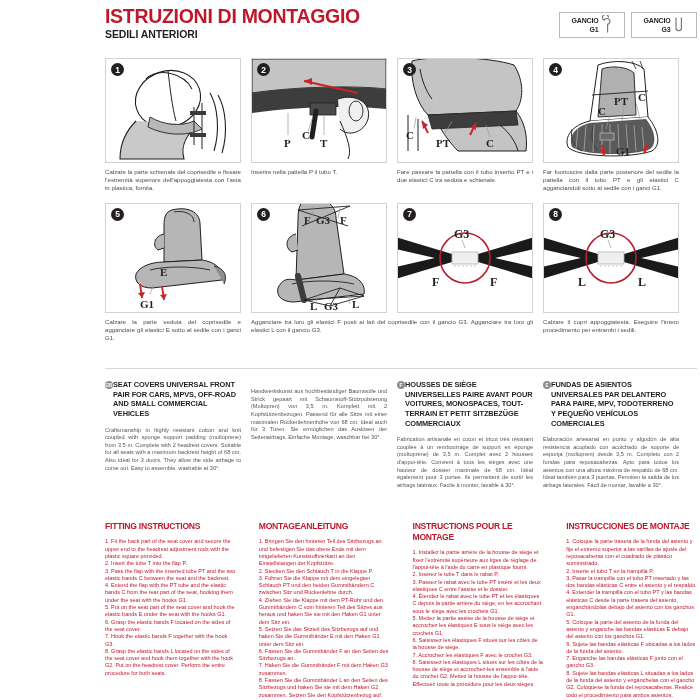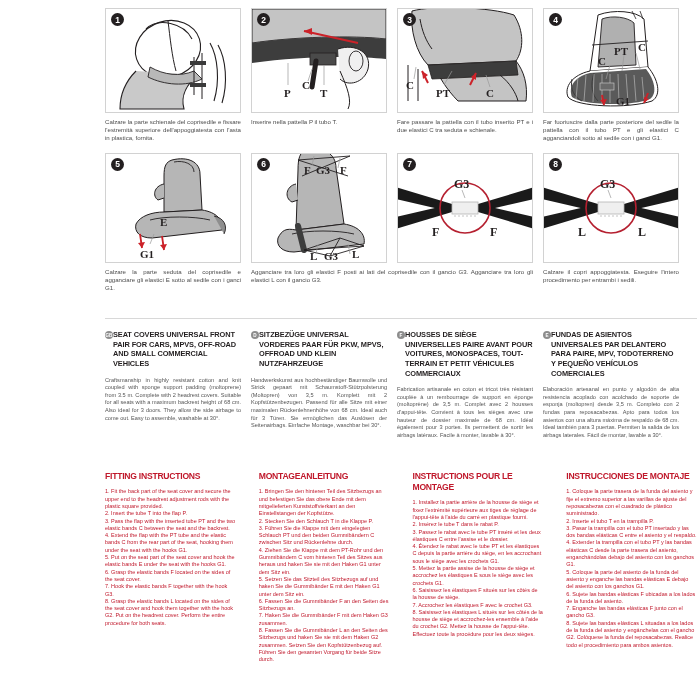--- a/index.html
+++ b/index.html
@@ -98,20 +98,45 @@
     font-size:5.5px;line-height:7.3px;color:#c0182b;
     text-align:left;margin-top:6px;
   }
   .ibody div{margin:0;}
 </style>
 </head>
 <body>
 
 <div class="page">
 
+  <div class="header">
+    <div class="title">ISTRUZIONI DI MONTAGGIO</div>
+    <div class="subtitle">SEDILI ANTERIORI</div>
+
+    <div class="badges">
+      <div class="badge">
+        <div class="badge-text">
+          <div>GANCIO</div>
+          <div>G1</div>
+        </div>
+        <svg width="11" height="20" viewBox="0 0 11 20">
+          <path d="M7.5 2.5 A3 3 0 1 0 3.2 5.2 A3 3 0 1 1 6.6 9.4 L6.6 17.5" fill="none" stroke="#6f6f6f" stroke-width="1.1"></path>
+        </svg>
+      </div>
+      <div class="badge">
+        <div class="badge-text">
+          <div>GANCIO</div>
+          <div>G3</div>
+        </div>
+        <svg width="11" height="20" viewBox="0 0 11 20">
+          <path d="M3 2.5 L3 13 A2.7 2.7 0 0 0 8.4 13 L8.4 2.5" fill="none" stroke="#6f6f6f" stroke-width="1.1"></path>
+        </svg>
+      </div>
+    </div>
+  </div>
 
   <div class="steps">
 
     <div class="srow">
 
       <div class="cell">
         <div class="imgbox">
           <div class="num">1</div>
           <svg class="art" width="134" height="103" viewBox="0 0 134 103">
             <ellipse cx="62" cy="40" rx="33" ry="28" transform="rotate(-18 62 40)" fill="#fff" stroke="#231f20" stroke-width="1.1"></ellipse>
@@ -321,31 +346,27 @@
 
     <div class="dcol">
       <div class="dhead">
         <div class="flag">GB</div>
         <div class="dtitle">SEAT COVERS UNIVERSAL FRONT PAIR FOR CARS, MPVS, OFF-ROAD AND SMALL COMMERCIAL VEHICLES</div>
       </div>
       <div class="dbody">Craftsmanship in highly resistant cotton and knit coupled with sponge support padding (moltoprene) from 3.5 m. Complete with 2 headrest covers. Suitable for all seats with a maximum backrest height of 68 cm. Also ideal for 3 doors. They allow the side airbage to come out. Easy to assemble, washable at 30°.</div>
     </div>
 
     <div class="dcol">
-      <div class="dhead">
-        <div class="flag">D</div>
-        <div class="dtitle">SITZBEZÜGE UNIVERSAL VORDERES PAAR FÜR PKW, MPVS, OFFROAD UND KLEIN NUTZFAHRZEUGE</div>
-      </div>
       <div class="dbody">Handwerkskunst aus hochbeständiger Baumwolle und Strick gepaart mit Schaumstoff-Stützpolsterung (Moltopren) von 3,5 m. Komplett mit 2 Kopfstützenbezugen. Passend für alle Sitze mit einer maximalen Rückenlehnenhöhe von 68 cm. Ideal auch für 3 Türen. Sie ermöglichen das Auslösen der Seitenairbags. Einfache Montage, waschbar bei 30°.</div>
     </div>
 
     <div class="dcol">
       <div class="dhead">
         <div class="flag">F</div>
-        <div class="dtitle">HOUSSES DE SIÈGE UNIVERSELLES PAIRE AVANT POUR VOITURES, MONOSPACES, TOUT-TERRAIN ET PETIT VÉHICULES COMMERCIAUX</div>
+        <div class="dtitle">HOUSSES DE SIÈGE UNIVERSELLES PAIRE AVANT POUR VOITURES, MONOSPACES, TOUT-TERRAIN ET PETIT SITZBEZÜGE COMMERCIAUX</div>
       </div>
       <div class="dbody">Fabrication artisanale en coton et tricot très résistant couplée à un rembourrage de support en éponge (moltoprène) de 3,5 m. Complet avec 2 housses d'appui-tête. Convient à tous les sièges avec une hauteur de dossier maximale de 68 cm. Idéal également pour 3 portes. Ils permettent de sortir les airbags latéraux. Facile à monter, lavable à 30°.</div>
     </div>
 
     <div class="dcol">
       <div class="dhead">
         <div class="flag">E</div>
         <div class="dtitle">FUNDAS DE ASIENTOS UNIVERSALES PAR DELANTERO PARA PAIRE, MPV, TODOTERRENO Y PEQUEÑO VEHÍCULOS COMERCIALES</div>
       </div>
       <div class="dbody">Elaboración artesanal en punto y algodón de alta resistencia acoplado con acolchado de soporte de esponja (moltopren) desde 3,5 m. Completo con 2 fundas para reposacabezas. Apto para todos los asientos con una altura máxima de respaldo de 68 cm. Ideal también para 3 puertas. Permiten la salida de los airbags laterales. Fácil de montar, lavable a 30°.</div>

